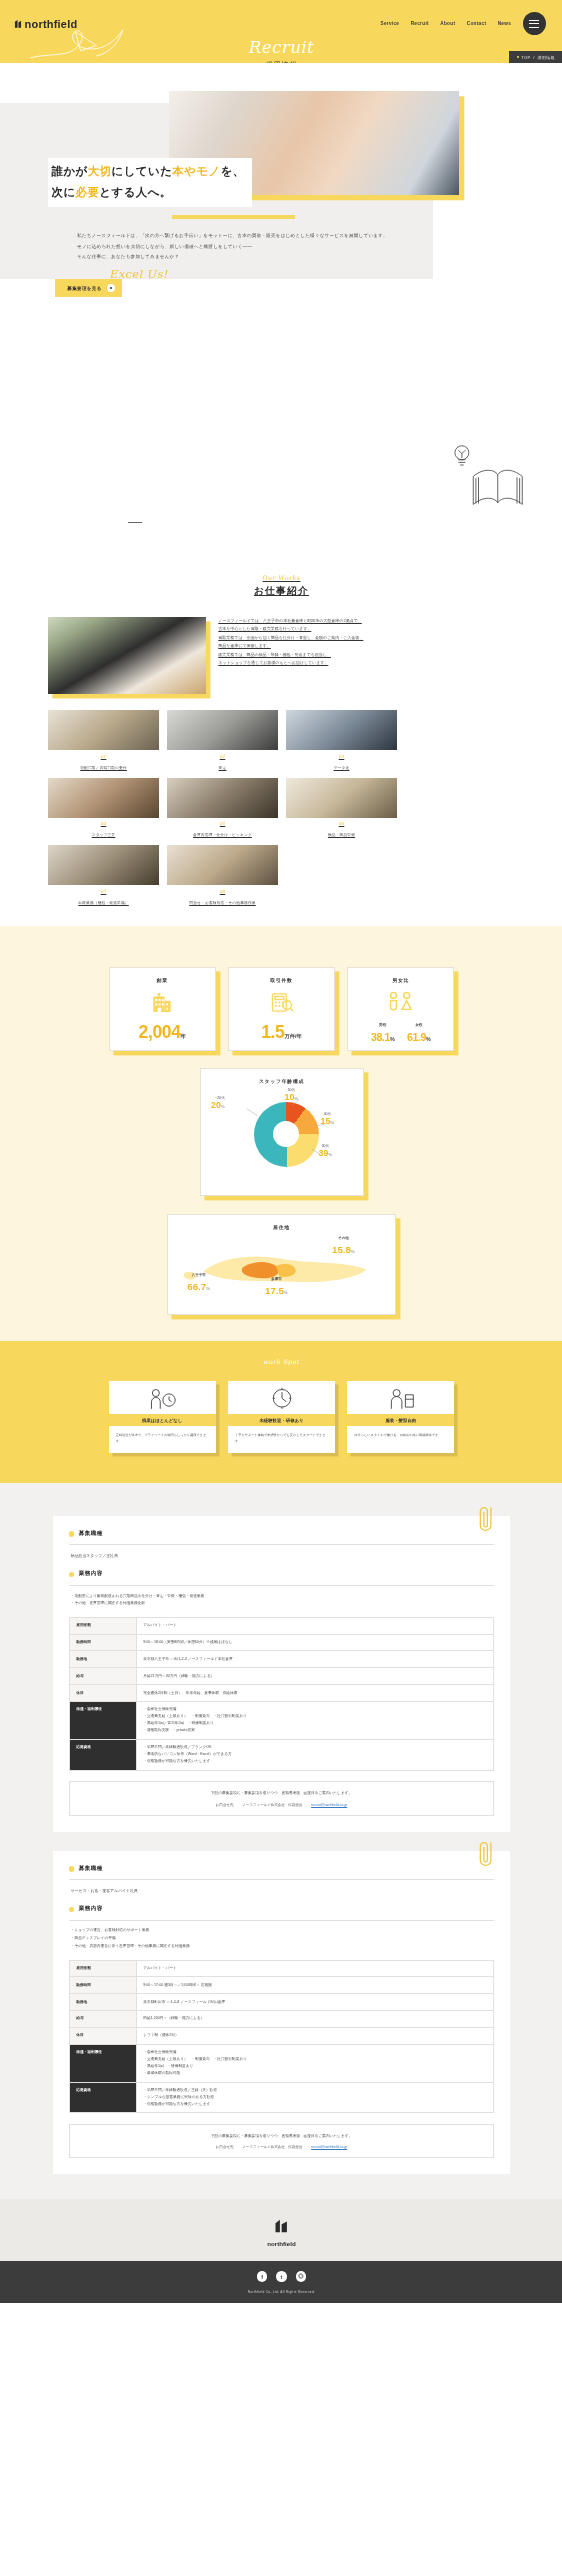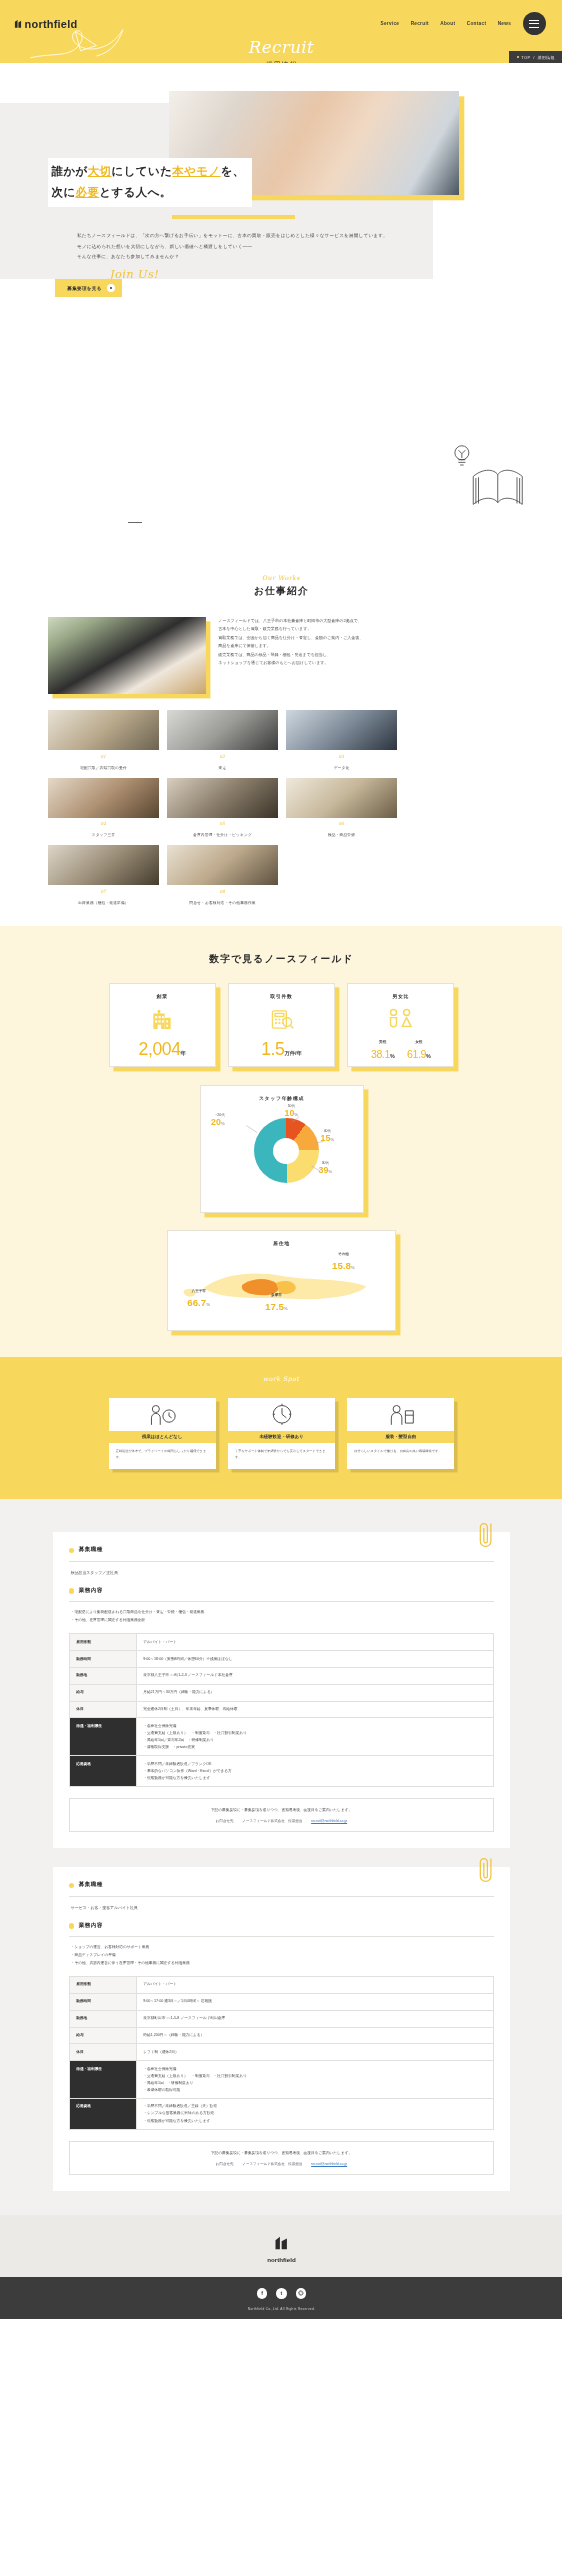--- a/index.html
+++ b/index.html
@@ -63,61 +63,61 @@
   .joinus {
     position: absolute; left: 110px; top: 204px;
     font-family: "DejaVu Serif", serif; font-style: italic; font-size: 11.4px;
     color: #f0c43c; z-index: 3; letter-spacing: 0.4px;
   }
   .headline-wrap { position: relative; z-index: 3; padding: 95px 0 0 48px; }
   .headline {
     background: #fff; display: inline-block; padding: 2.6px 7px 2.6px 3.5px;
     font-size: 11.4px; font-weight: 700; letter-spacing: 0.5px; line-height: 1.9; color: #2b2b2b;
   }
-  .hl-y { color: #f0b81f; text-decoration: underline; }
+  .hl-y { color: #f0b81f; }
   .rule { width: 123px; height: 3.5px; background: #f8d85c; margin: 8.8px 0 0 172px; position: relative; z-index: 3;}
   .intro-body { position: relative; z-index: 3; padding: 12.3px 0 0 77px; }
   .intro-body p { font-size: 4.6px; line-height: 2.3; color: #4a4a4a; letter-spacing: 0.2px; }
   .btn-pill {
     display: inline-flex; align-items: center; justify-content: space-between;
     background: #f8d85c; color: #333; font-size: 4.6px; font-weight: 600;
     padding: 5.3px 7px 5.3px 12.3px; width: 67px; margin: 16px 0 0 55px;
     position: relative; z-index: 3; letter-spacing: 0.3px;
   }
   .btn-dot { width: 8px; height: 8px; border-radius: 50%; background: #fff; display:flex; align-items:center; justify-content:center; }
   .btn-dot i { width: 2.6px; height: 2.6px; border-radius: 50%; background: #333; display: block; }
   .btn-tail { position: absolute; left: 128px; top: 459px; width: 14px; height: 0.9px; background: #666; z-index: 3;}
   .doodle { position: absolute; right: 32px; top: 378px; z-index: 3; }
 
   
   .sec-label {
     text-align: center; font-family: "DejaVu Serif", serif; font-style: italic;
     font-size: 6.2px; color: #f0c43c; letter-spacing: 0.5px;
   }
   .sec-title { text-align: center; font-size: 9.7px; font-weight: 700; color: #2b2b2b; margin-top: 3.5px; letter-spacing: 1.3px; }
-  .works { padding: 19.3px 0 21px; background: #fff; }
+  .works { padding: 19.3px 0 21px; background: #fff; text-decoration: underline; }
   .works-main { display: flex; gap: 12.3px; padding: 19.3px 48px 0; align-items: flex-start; }
   .works-photo { width: 158px; height: 77px; background: linear-gradient(150deg,#cfd9c0 0%,#9aa887 18%,#2e2e2e 48%,#efe7dc 72%,#c9a46a 100%); box-shadow: 4.4px 4.4px 0 #f8d85c; flex: 0 0 auto; }
   .works-text p { font-size: 4px; line-height: 2.1; color: #4a4a4a; }
   .cards { display: flex; flex-wrap: wrap; gap: 8px; padding: 16px 48px 0; }
   .wcard { width: 111px; }
   .wcard .thumb { width: 111px; height: 40px; }
   .wcard .cap { font-size: 3.7px; color: #4a4a4a; text-align: center; margin-top: 6.2px; letter-spacing: 0.2px; }
   .wcard .num { display:block; font-family:"DejaVu Serif",serif; font-style:italic; font-size: 4.4px; color:#f0c43c; text-align:center; margin-top:3.5px;}
 
   
   .numbers { background: #fdf6dd; padding: 23px 0 26px; }
   .nrow { display: flex; justify-content: center; gap: 12.3px; margin-top: 17.6px; }
   .ncard {
     background: #fff; border: 0.9px solid #e6e2d5; box-shadow: 4.4px 4.4px 0 #f8d85c;
     padding: 8.8px 7px; text-align: center;
   }
   .ncard h4 { font-size: 4.9px; font-weight: 700; color: #3a3a3a; letter-spacing: 0.7px; }
   .ncard .icon { margin: 8.8px auto 7px; }
-  .bignum { font-size: 17.6px; font-weight: 400; color: #f0b81f; letter-spacing: -0.4px; line-height: 1; margin-top: 41px; }
+  .bignum { font-size: 17.6px; font-weight: 700; color: #f0b81f; letter-spacing: -0.4px; line-height: 1; margin-top: 41px; }
   .unit { font-size: 5.3px; color: #3a3a3a; font-weight: 600; }
   .card-s { width: 107px; height: 84px; }
   .card-gender { width: 107px; height: 84px; }
   .gcols { display: flex; justify-content: center; gap: 12.3px; }
   .gcol small { display: block; font-size: 3.7px; color: #3a3a3a; font-weight: 700; margin-bottom: 0.9px; }
   .gcol .bignum { font-size: 10.6px; display: inline; }
   .card-wide { width: 164px; }
   .card-wide h4 { margin-bottom: 5.3px; }
 
   
@@ -226,21 +226,21 @@
       <span class="crumb-dot"></span>
       <span>TOP</span>
       <span>/</span>
       <span>採用情報</span>
     </div>
   </div>
 
   <div class="intro" style="height:492px;">
     <div class="intro-paper"></div>
     <div class="intro-photo"></div>
-    <div class="joinus">Join Us!</div>
+    <div class="joinus">Excel Us!</div>
 
     <div class="headline-wrap">
       <div class="headline">
         <span>誰かが</span><span class="hl-y">大切</span><span>にしていた</span><span class="hl-y">本やモノ</span><span>を、</span><br>
         <span>次に</span><span class="hl-y">必要</span><span>とする人へ。</span>
       </div>
     </div>
     <div class="rule"></div>
 
     <div class="intro-body">
@@ -323,21 +323,20 @@
       </div>
       <div class="wcard">
         <div class="thumb" style="background:linear-gradient(140deg,#e9e1d2,#bda98b,#5d5140)"></div>
         <span class="num">08</span>
         <div class="cap">問合せ・お客様対応・その他事務作業</div>
       </div>
     </div>
   </div>
 
   <div class="numbers">
-    <div class="sec-title">数字で見るノースフィールド</div>
 
     <div class="nrow">
       <div class="ncard card-s">
         <h4>創業</h4>
         <svg class="icon" width="26" height="23" viewBox="0 0 30 26">
           <g fill="#f8d85c">
               <rect x="5" y="6" width="13" height="18"></rect>
               <rect x="18" y="11" width="7" height="13"></rect>
           <g fill="#fff">
                 <rect x="7" y="9" width="2.5" height="2.5"></rect>

